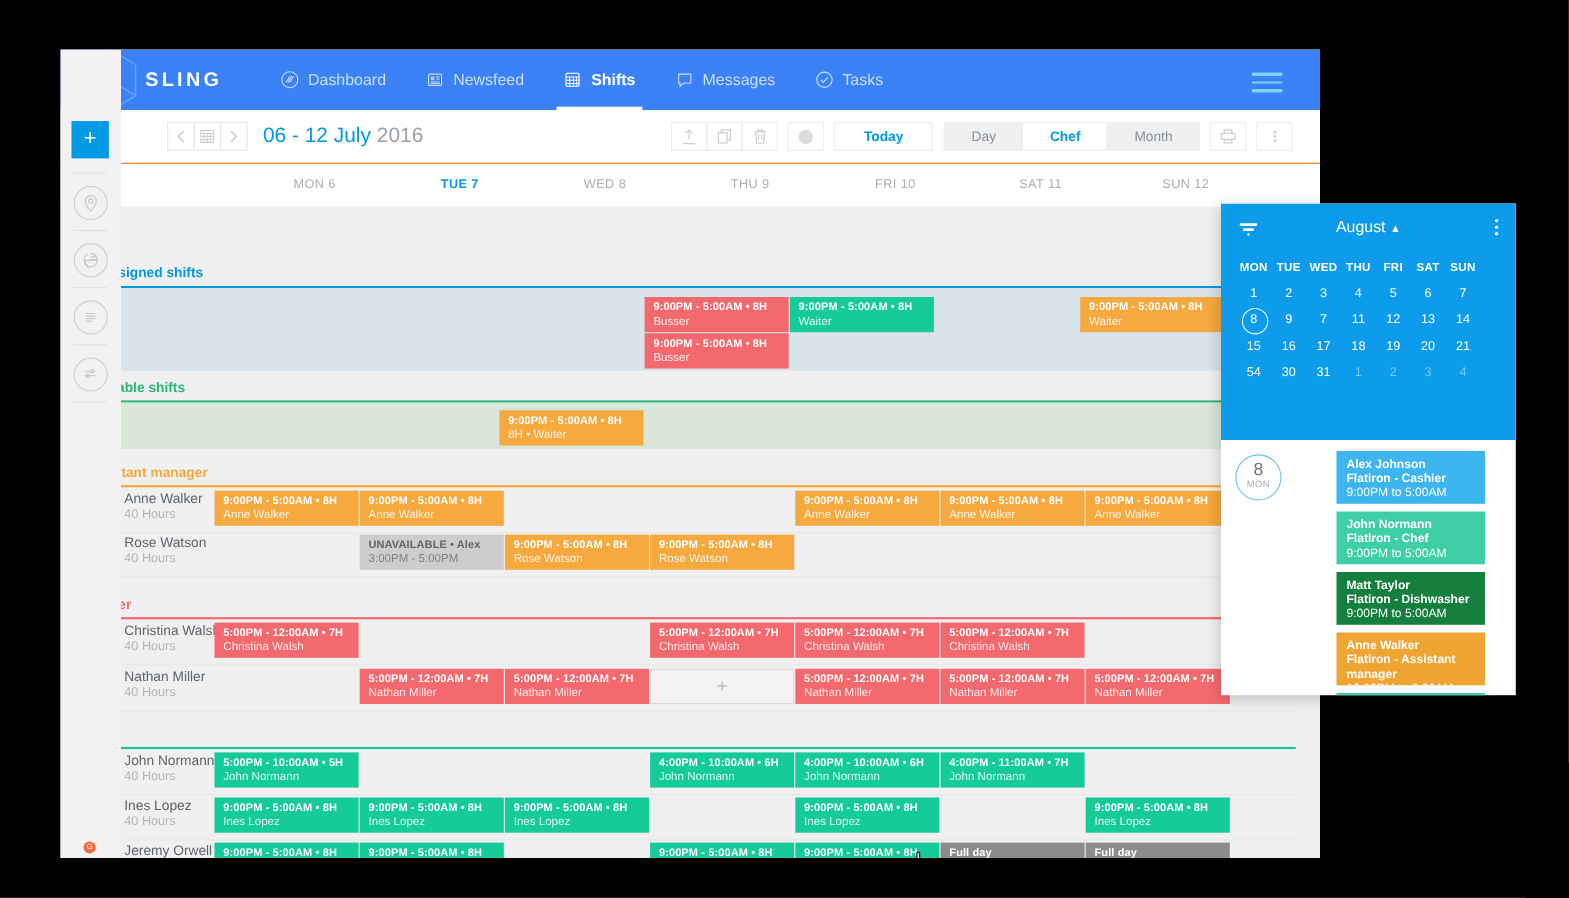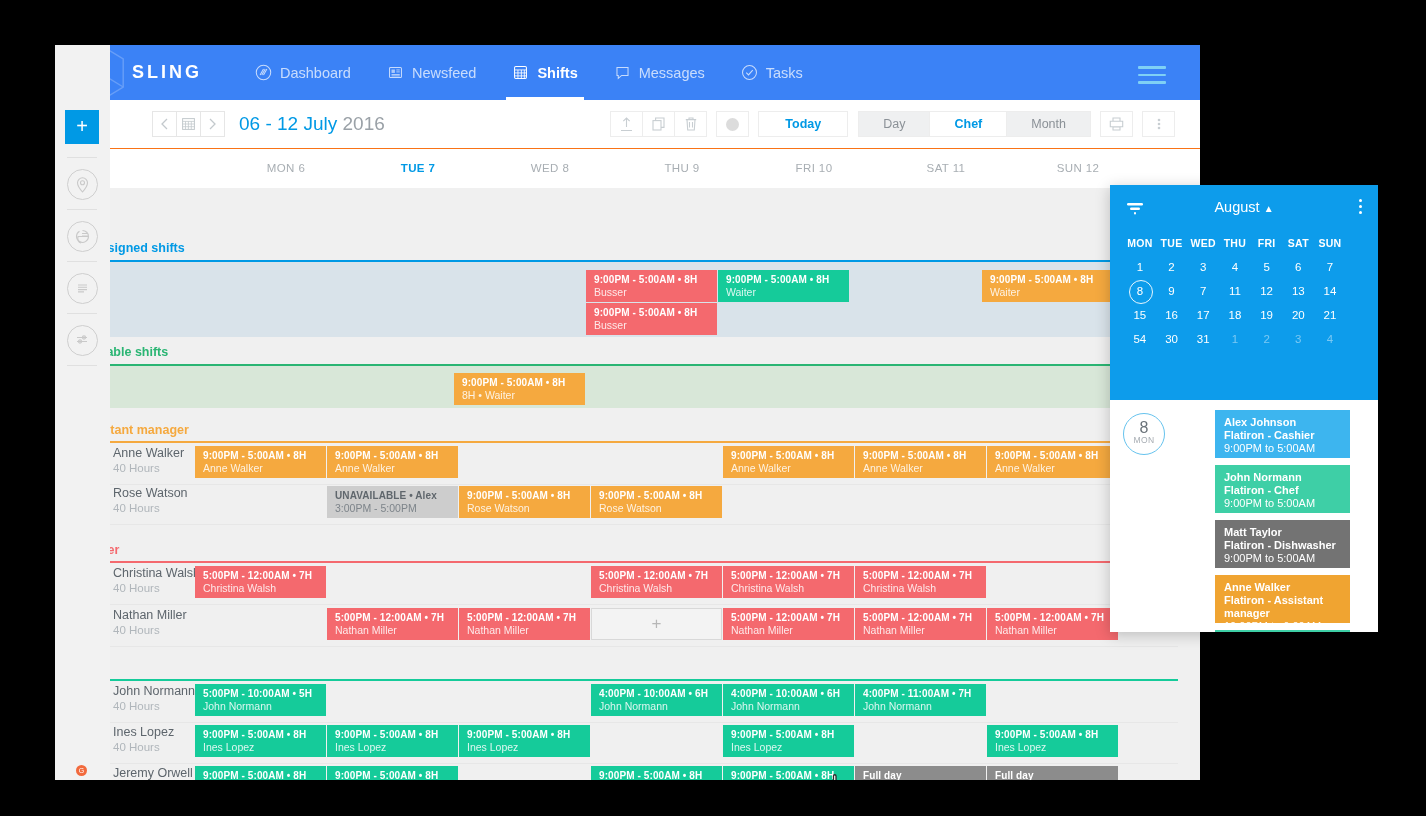--- a/index.html
+++ b/index.html
@@ -653,21 +653,21 @@
       <div class="ag-item" style="background:#3db5ef;">
         <div class="n">Alex Johnson</div>
         <div class="r">Flatiron - Cashier</div>
         <div class="t">9:00PM to 5:00AM</div>
       </div>
       <div class="ag-item" style="background:#3ecfa6;">
         <div class="n">John Normann</div>
         <div class="r">Flatiron - Chef</div>
         <div class="t">9:00PM to 5:00AM</div>
       </div>
-      <div class="ag-item" style="background:#737373;">
+      <div class="ag-item" style="background:#15803d;">
         <div class="n">Matt Taylor</div>
         <div class="r">Flatiron - Dishwasher</div>
         <div class="t">9:00PM to 5:00AM</div>
       </div>
       <div class="ag-item" style="background:#f0a431;">
         <div class="n">Anne Walker</div>
         <div class="r">Flatiron - Assistant manager</div>
         <div class="t">10:00PM to 6:00AM</div>
       </div>
       <div class="ag-item" style="background:#3ecfa6;">

